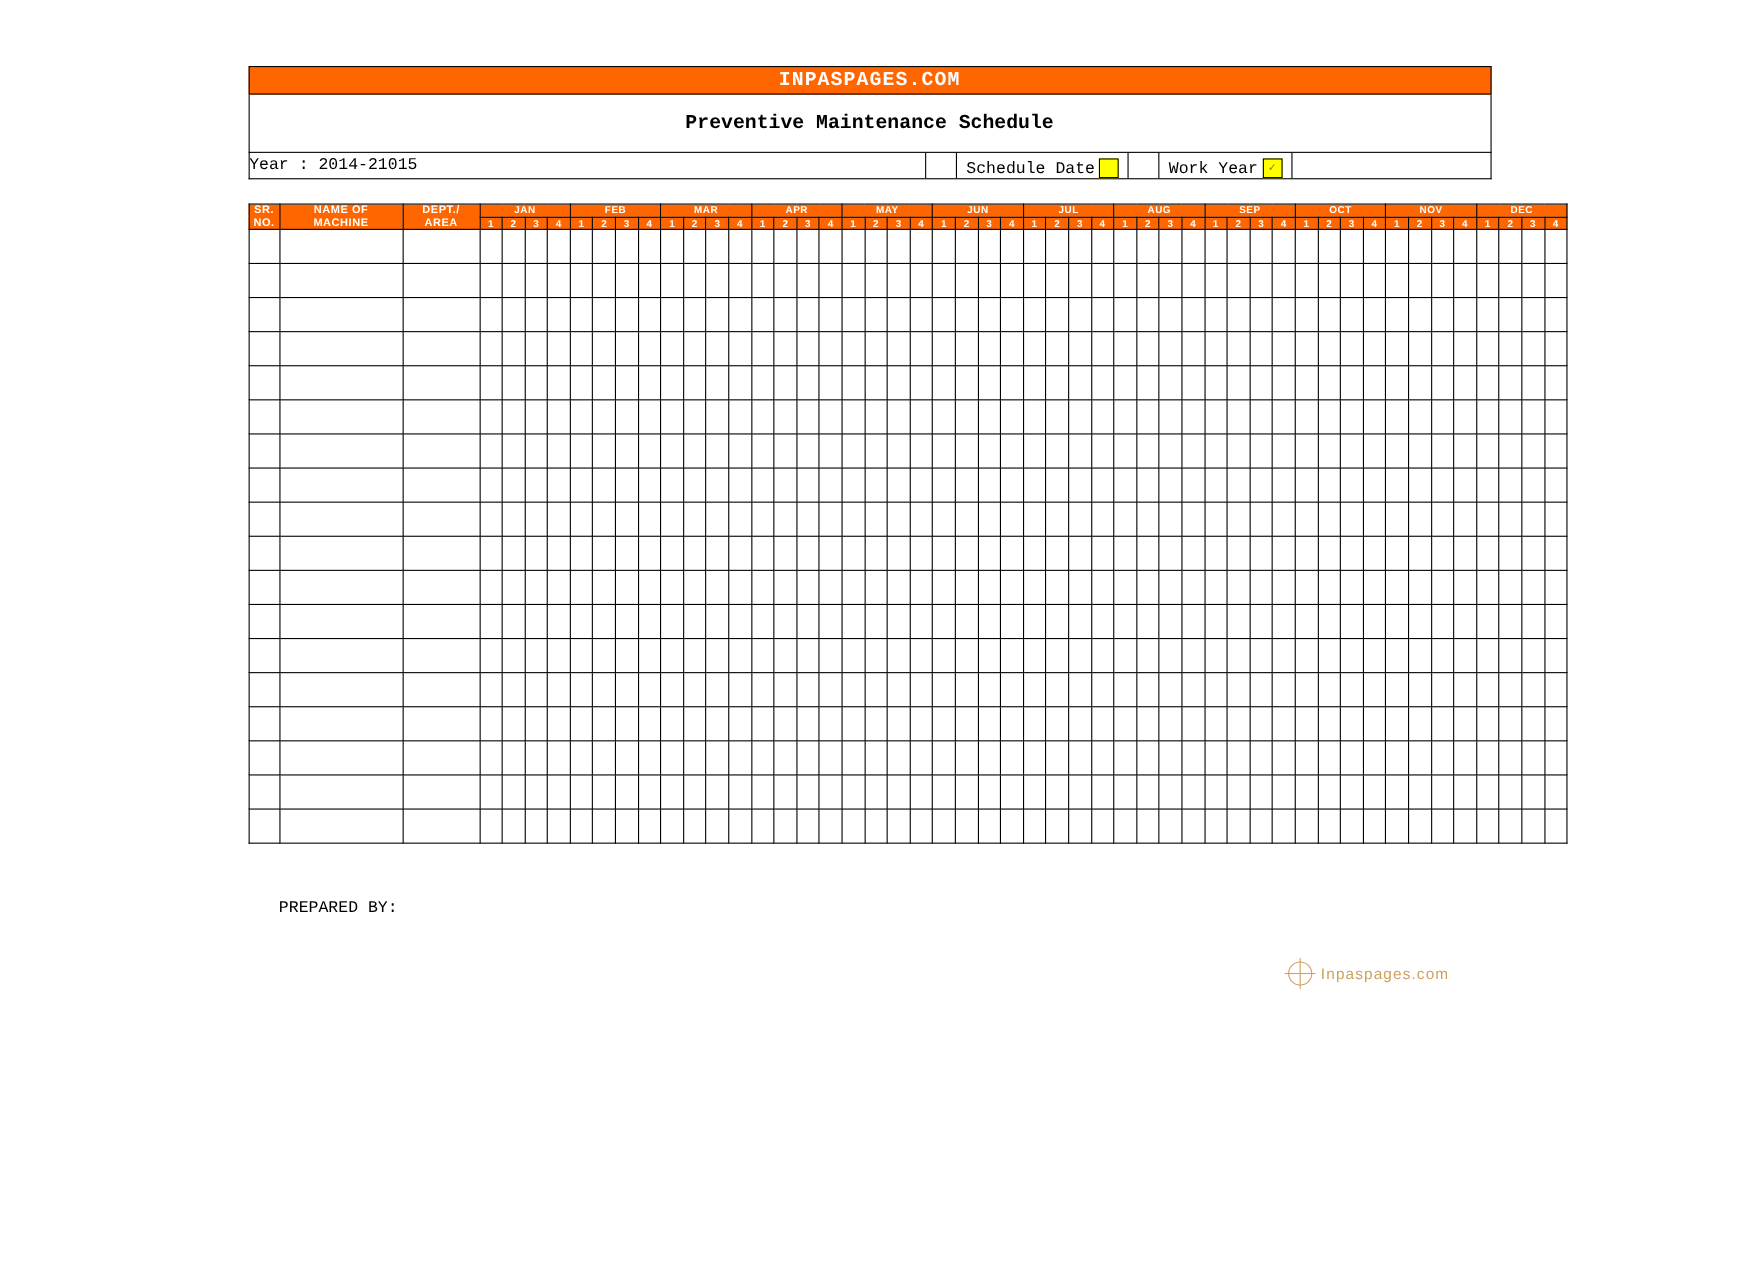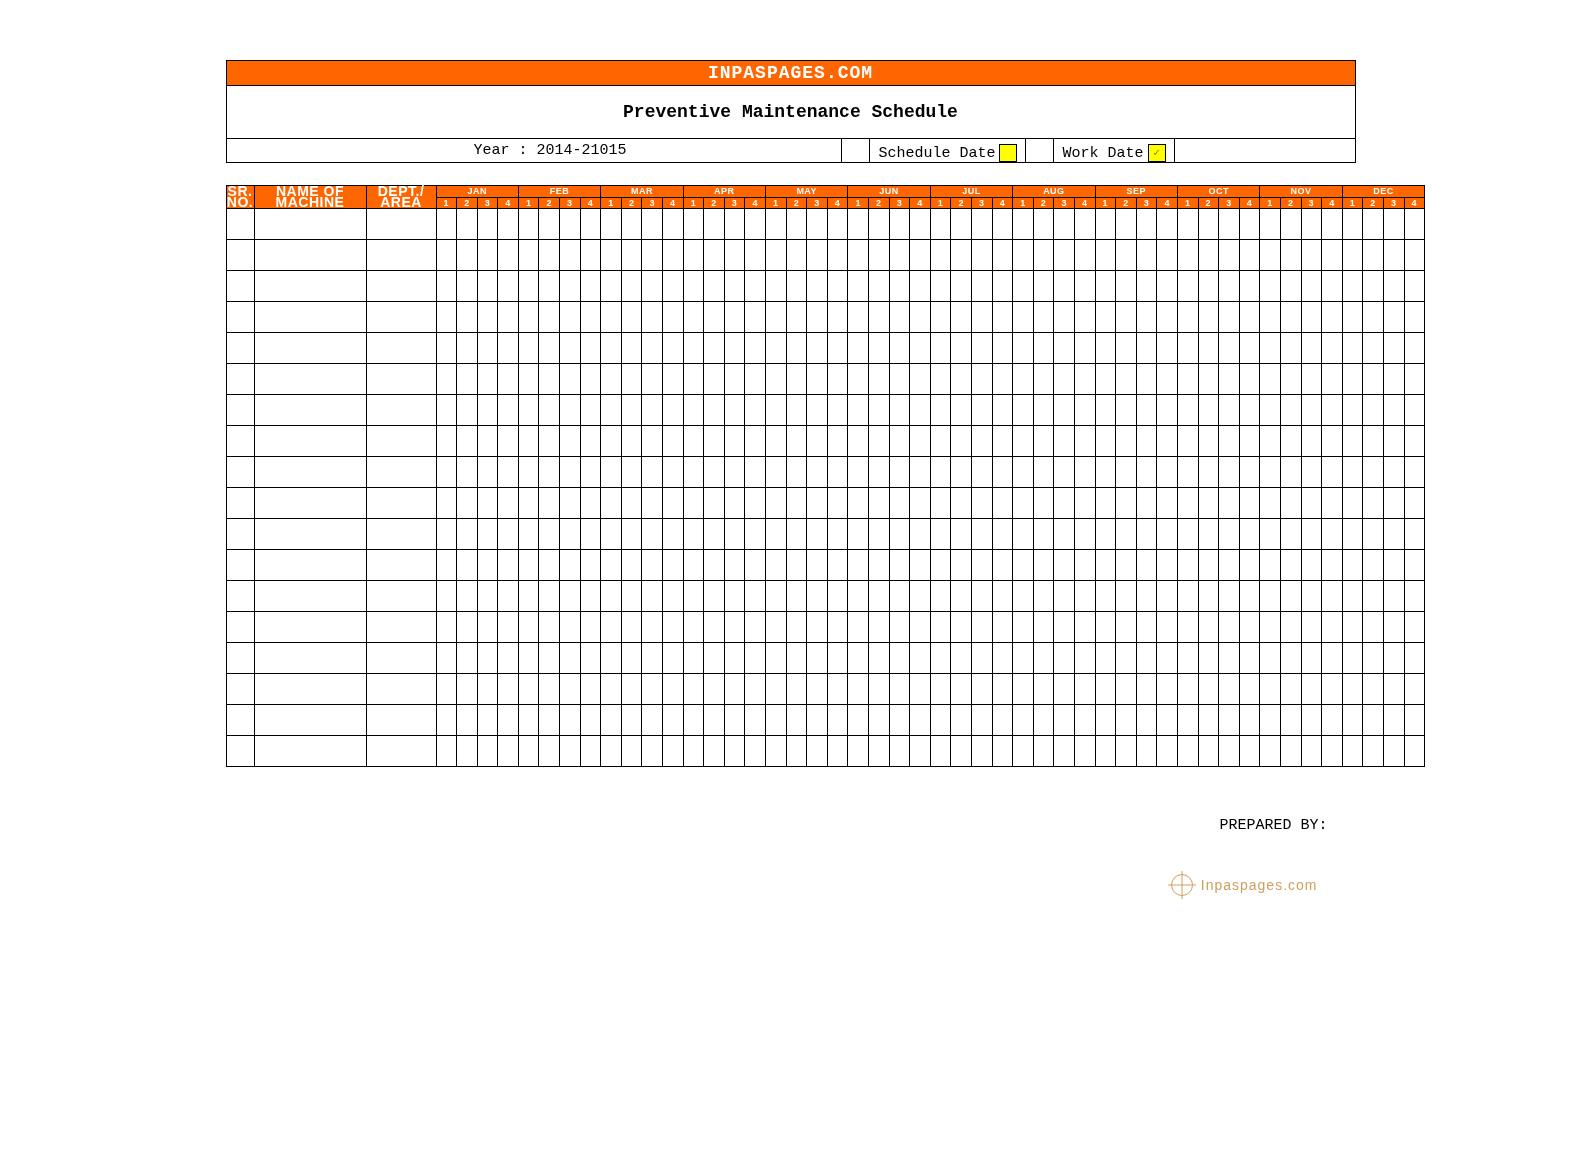--- a/index.html
+++ b/index.html
@@ -33,24 +33,23 @@
     padding: 16px 0;
   }
   .meta-row {
     display: flex;
     border: 1px solid #000;
     border-top: none;
     font-size: 15px;
   }
   .meta-year {
     flex: 1;
-    text-align: center;
+    text-align: left;
     padding: 3px 0;
     border-right: 1px solid #000;
-    margin-left: 32px;
   }
   .meta-spacer{
     width: 28px;
     border-right: 1px solid #000;
   }
   .meta-legend {
     display: flex;
     align-items: flex-end;
     padding: 0 8px;
     gap: 4px;
@@ -82,35 +81,35 @@
   .hdr {
     background: #ff6600;
     color: #fff;
     font-size: 9px;
     font-weight: bold;
     text-align: center;
     font-family: Arial, sans-serif;
     letter-spacing: 0.5px;
     padding: 2px 0;
   }
-  .hdr-tall { font-size: 14px; line-height: 11px; padding: 3px 0;}
+  .hdr-tall { font-size: 10px; line-height: 11px; padding: 3px 0;}
   .week { font-size: 9px; }
   td.cell { height: 31px; background: #fff; }
   .col-sr  { width: 28px; }
   .col-nm  { width: 112px; }
   .col-dp  { width: 70px; }
   .col-wk  { width: 20.6px; }
   .footer {
     margin-top: 50px;
     font-size: 15px;
     padding: 0 28px;
   }
   .footer-row{
     display:flex;
-    justify-content: flex-end;
+    justify-content: flex-start;
     margin-bottom: 40px;
   }
   .watermark{
     text-align: right;
     color:#cfa060;
     font-family: Arial,sans-serif;
     font-size:14px;
     letter-spacing:1px;
     padding-right:10px;
     display:flex;
@@ -138,21 +137,21 @@
 
   <div class="meta-row">
     <div class="meta-year">Year : 2014-21015</div>
     <div class="meta-spacer"></div>
     <div class="meta-legend">
       <span>Schedule Date</span>
       <span class="swatch"></span>
     </div>
     <div class="meta-spacer"></div>
     <div class="meta-legend">
-      <span>Work Date</span>
+      <span>Work Year</span>
       <span class="swatch">✓</span>
     </div>
     <div style="flex:0 0 180px"></div>
   </div>
 
   <div class="grid-wrap">
     <table class="grid">
       <colgroup id="colgroup">
           <col class="col-sr">
           <col class="col-nm">

